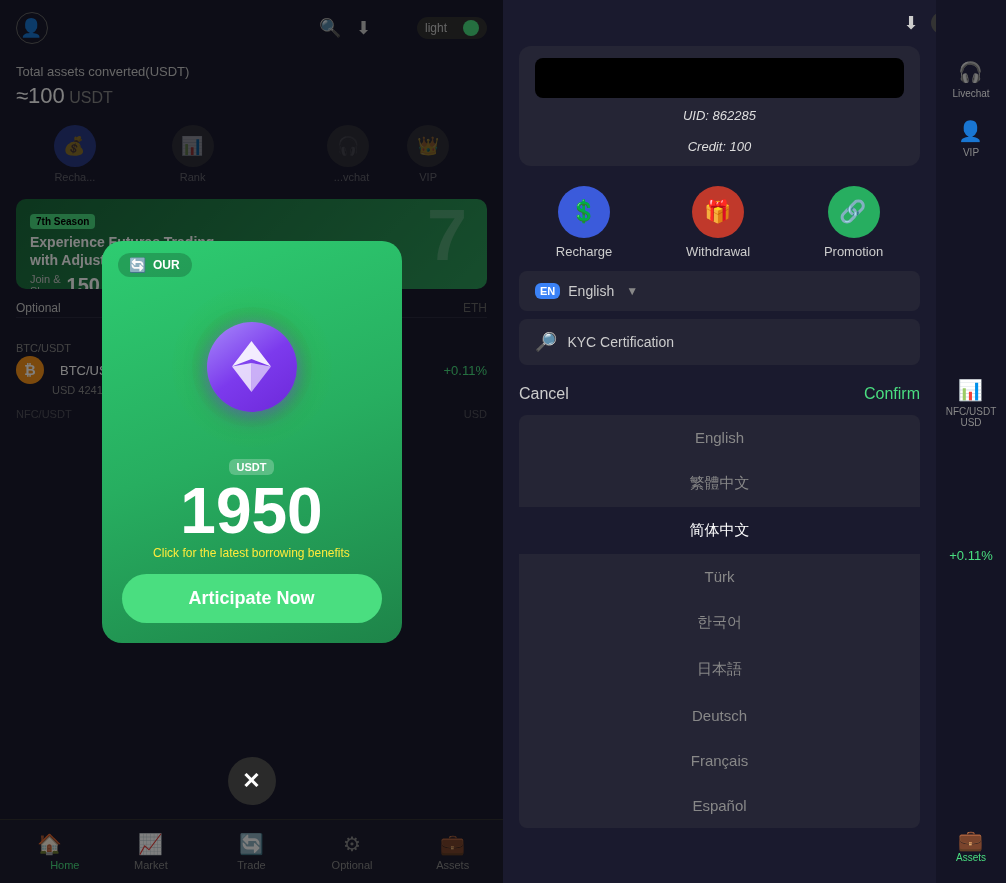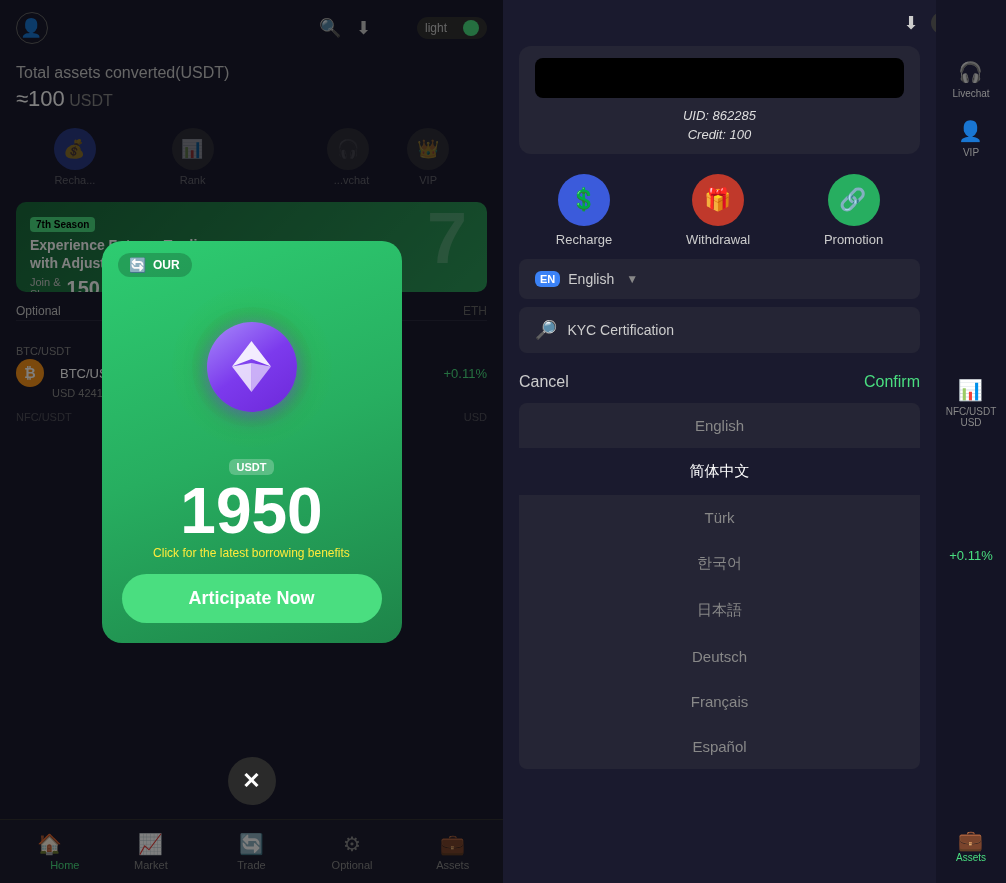--- a/index.html
+++ b/index.html
@@ -46,21 +46,21 @@
       background: #333; border-radius: 12px; padding: 3px 8px;
       font-size: 12px; color: #ccc; margin-left: 32px;
     }
     .theme-dot {
       width: 16px; height: 16px; border-radius: 50%; background: #4ade80;
     }
 
     
     .total-assets {
       padding: 8px 16px 4px;
-      color: #ccc; font-size: 16px;
+      color: #ccc; font-size: 13px;
     }
     .asset-value {
       color: #fff; font-size: 22px; font-weight: normal;
       padding: 0 16px 8px;
     }
 
     
     .action-row {
       display: flex; gap: 0; padding: 8px 16px;
       overflow: hidden;
@@ -230,21 +230,21 @@
       background: #252535;
       margin: 0 16px 12px;
       border-radius: 12px;
       padding: 12px 16px;
     }
     .profile-banner-img {
       width: 100%; height: 40px;
       background: #000; border-radius: 8px; margin-bottom: 10px;
     }
     .profile-info {
-      display: flex; flex-direction: column; align-items: center; gap: 4px;
+      display: flex; flex-direction: column; align-items: center; gap: 16px;
     }
     .profile-uid { color: #ccc; font-size: 13px; }
     .profile-uid span { font-style: italic; color: #ddd; }
     .profile-credit { color: #ccc; font-size: 13px; }
     .profile-credit span { font-style: italic; color: #ddd; }
 
     
     .profile-actions {
       display: flex; justify-content: space-around;
       padding: 8px 16px 12px;
@@ -573,20 +573,21 @@
       <span class="kyc-label">KYC Certification</span>
     </div>
 
     <div class="action-bar">
       <span class="cancel-btn">Cancel</span>
       <span class="confirm-btn">Confirm</span>
     </div>
 
     <div class="lang-dropdown">
       <div class="lang-option">English</div>
+      <div class="lang-option">繁體中文</div>
       <div class="lang-option selected">简体中文</div>
       <div class="lang-option">Türk</div>
       <div class="lang-option">한국어</div>
       <div class="lang-option">日本語</div>
       <div class="lang-option">Deutsch</div>
       <div class="lang-option">Français</div>
       <div class="lang-option">Español</div>
     </div>
   </div>
 

